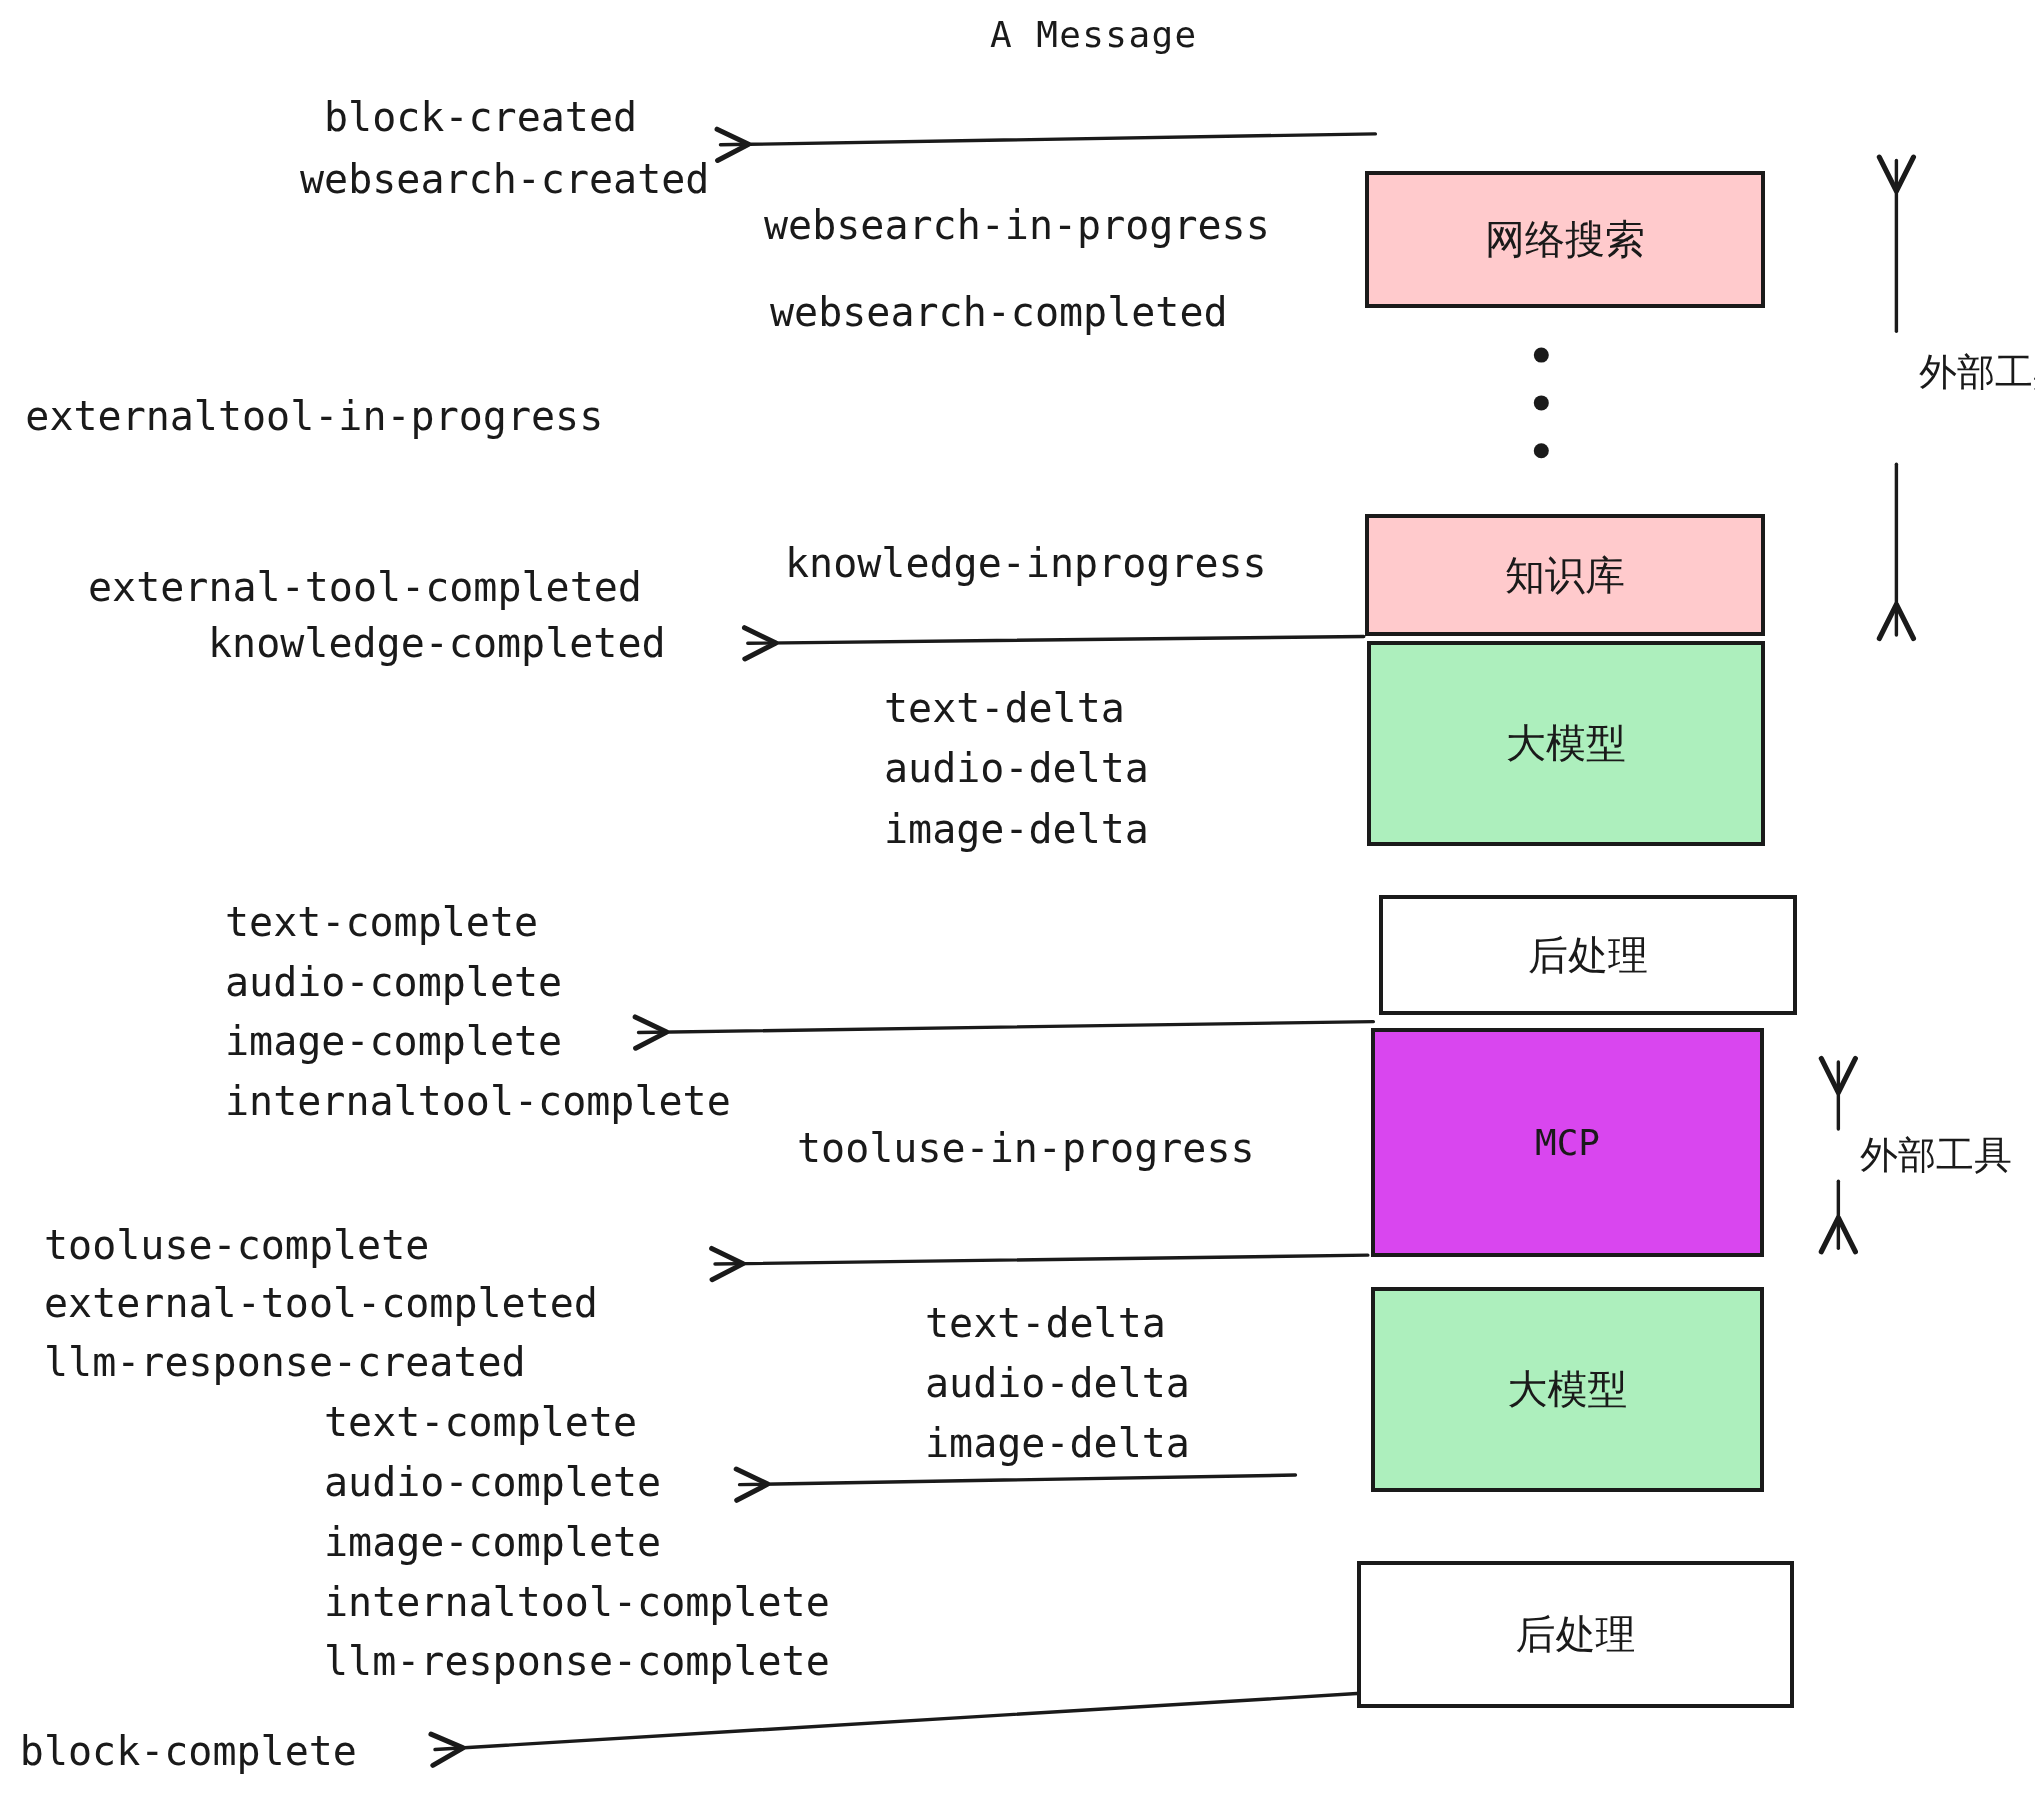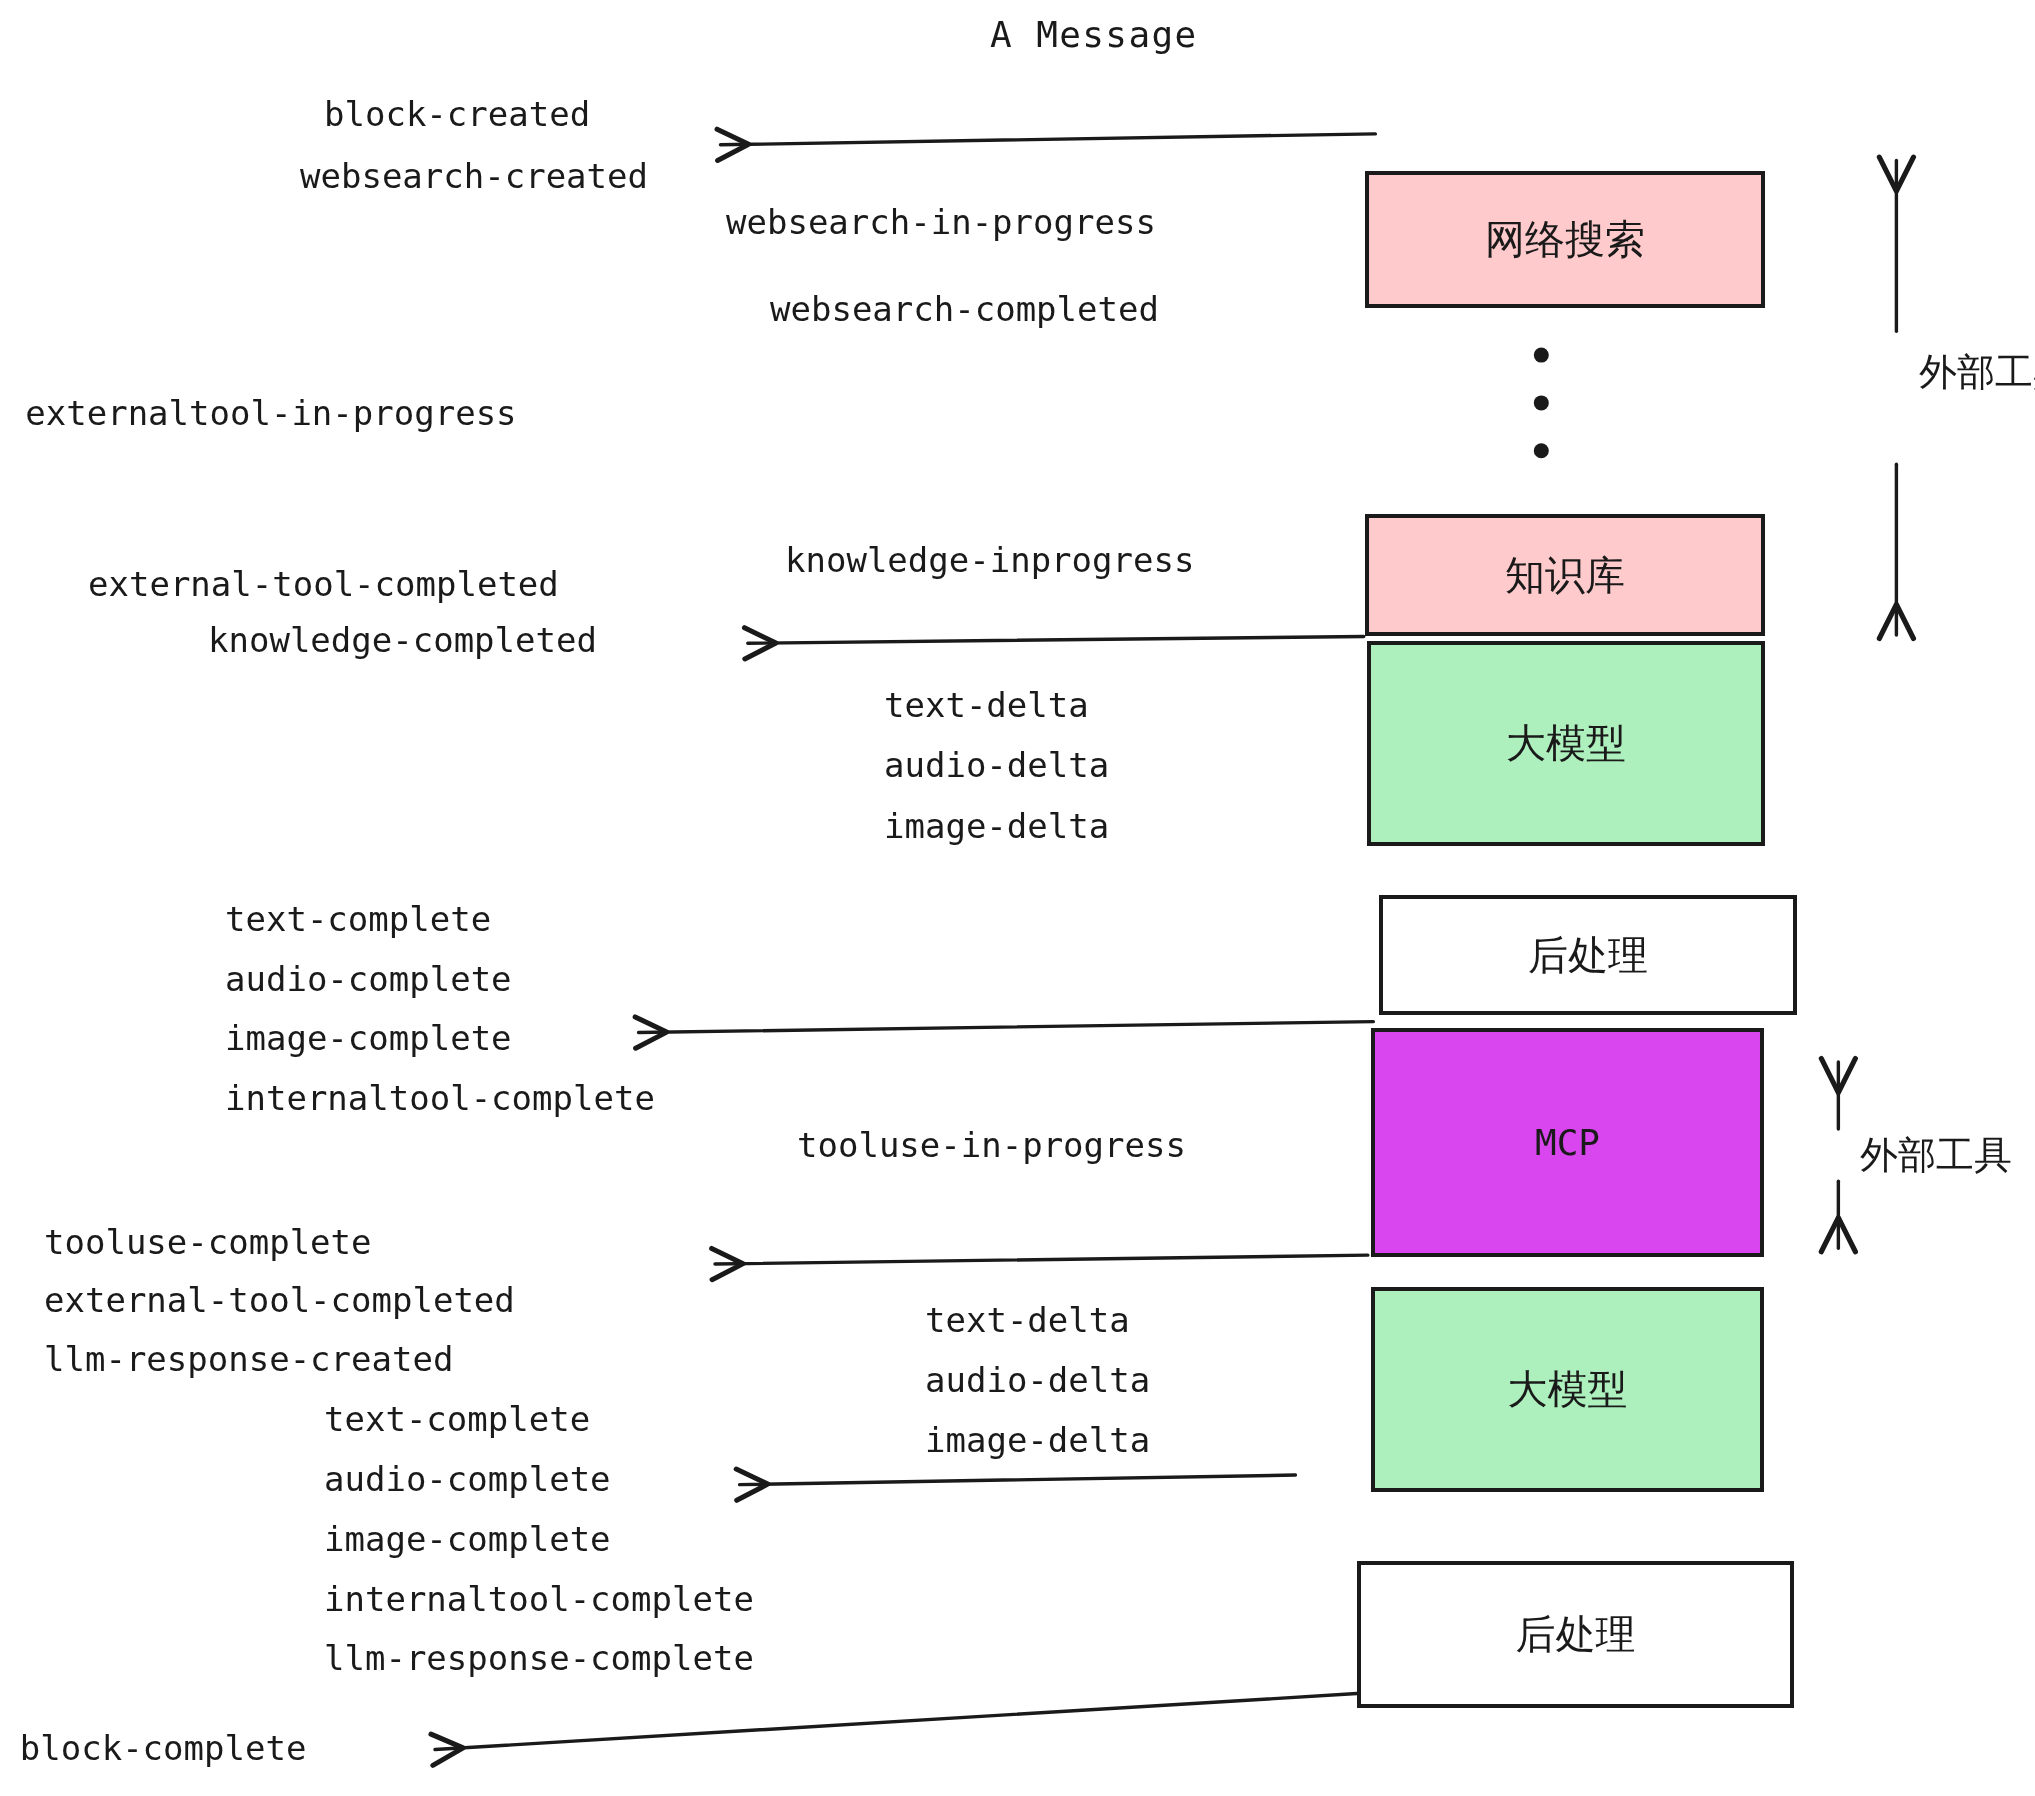--- a/index.html
+++ b/index.html
@@ -2,21 +2,21 @@
 <html style="font-size:11px"><head>
 <meta charset="utf-8">
 <style>
   html,body{margin:0;padding:0;background:#ffffff;}
   body{font-family:"DejaVu Sans Mono","Liberation Mono",monospace;}
   #stage{position:relative;width:2035px;height:1796px;background:#fff;overflow:hidden;margin-left:13px;}
   svg.layer{position:absolute;left:0;top:0;width:2035px;height:1796px;}
   .evt{
     position:absolute;
     font-family:"DejaVu Sans Mono","Liberation Mono",monospace;
-    font-size:34px;
+    font-size:40px;
     color:#1a1a1a;
     white-space:pre;
     letter-spacing:0px;
     line-height:1;
   }
   .title{
     position:absolute;
     font-family:"DejaVu Sans Mono","Liberation Mono",monospace;
     font-size:36px;
     color:#1a1a1a;
@@ -108,21 +108,21 @@
         <div class="boxlabel" style="position: absolute; left: 0px; top: 0px; width: 100%; height: 100%;">大模型</div>
       </div>
       <div class="nodebox" style="left: 1344px; top: 1561px; width: 437px; height: 147px; background: rgb(255, 255, 255); border-color: rgb(26, 26, 26);">
         <div class="boxlabel" style="position: absolute; left: 0px; top: 0px; width: 100%; height: 100%;">后处理</div>
       </div>
     </div>
 
   <div id="event-host">
       <div class="evt" style="left: 311px; top: 97px;">block-created</div>
       <div class="evt" style="left: 287px; top: 159px;">websearch-created</div>
-      <div class="evt" style="left: 713px; top: 205px; text-align: right;">websearch-in-progress</div>
+      <div class="evt" style="left: 751px; top: 205px; text-align: right;">websearch-in-progress</div>
       <div class="evt" style="left: 757px; top: 292px;">websearch-completed</div>
       <div class="evt" style="left: 12.3px; top: 396px;">externaltool-in-progress</div>
       <div class="evt" style="left: 772px; top: 543px;">knowledge-inprogress</div>
       <div class="evt" style="left: 75px; top: 567px;">external-tool-completed</div>
       <div class="evt" style="left: 195px; top: 623px;">knowledge-completed</div>
       <div class="evt" style="left: 871px; top: 688px;">text-delta</div>
       <div class="evt" style="left: 871px; top: 748px;">audio-delta</div>
       <div class="evt" style="left: 871px; top: 809px;">image-delta</div>
       <div class="evt" style="left: 212px; top: 902px;">text-complete</div>
       <div class="evt" style="left: 212px; top: 962px;">audio-complete</div>

